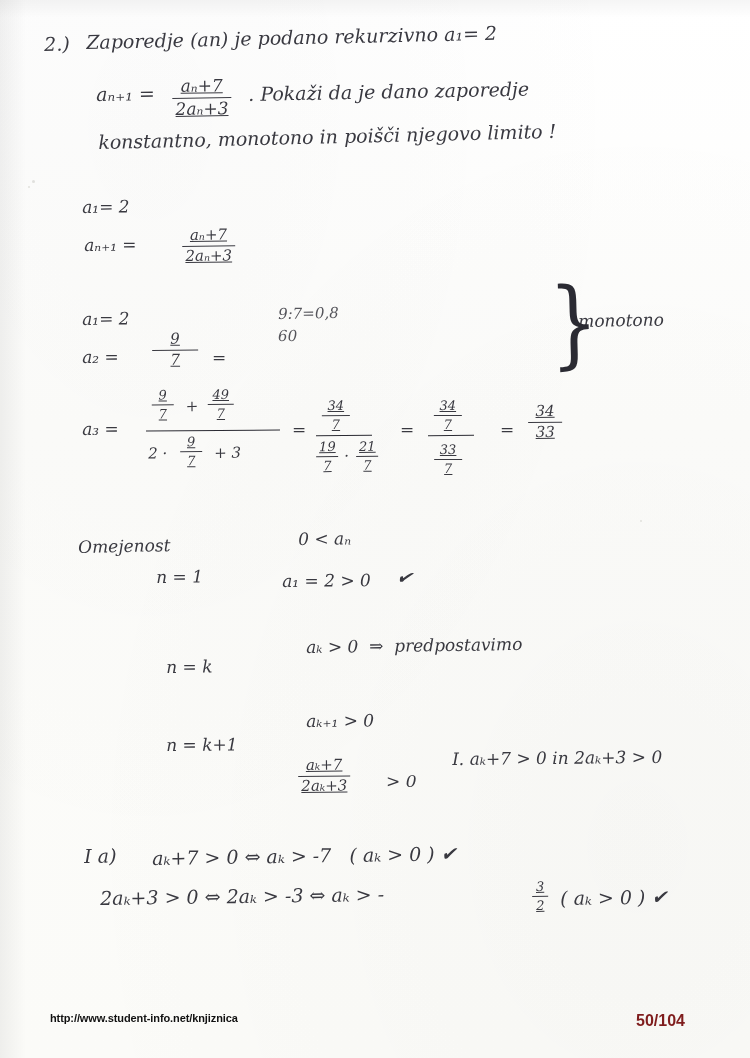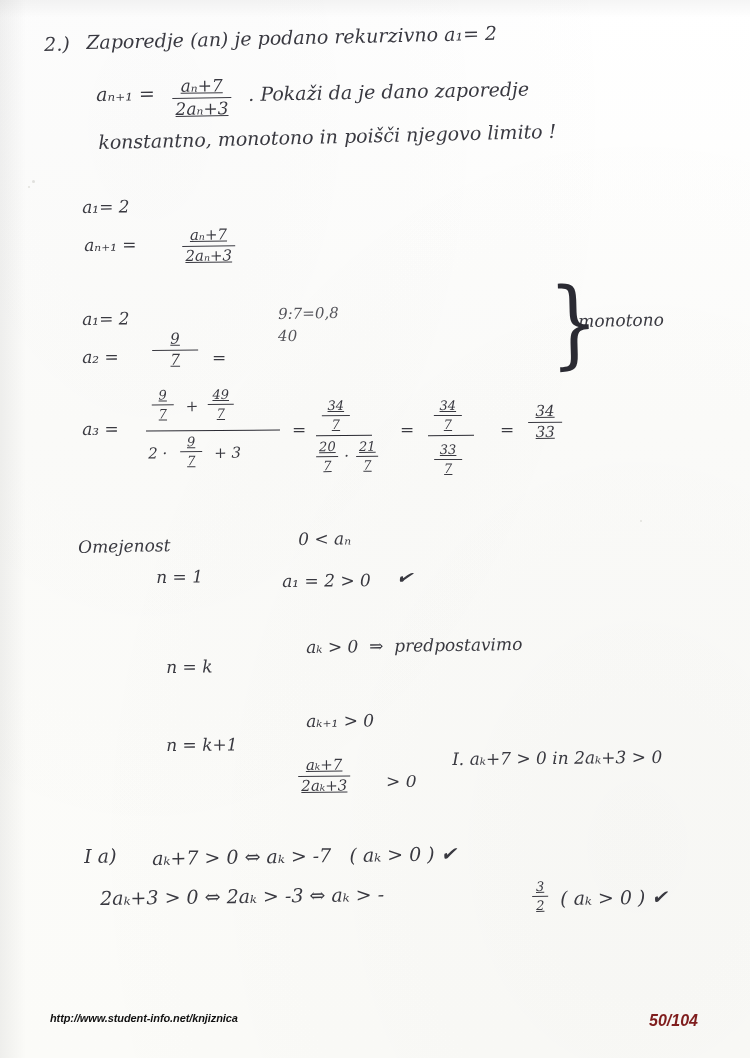--- a/index.html
+++ b/index.html
@@ -86,24 +86,23 @@
   .brace {
     position: absolute;
     font-family: "DejaVu Serif", serif;
     color: #2b2b33;
     line-height: 1;
     transform-origin: left top;
   }
 
   .footer {
     position: absolute;
-    left: 0; right: 0;
+    left: 0; right: 13px;
     bottom: 28px;
     height: 18px;
-    font-style: italic;
   }
   .footer-url {
     position: absolute;
     left: 50px;
     top: 0;
     font-family: "Liberation Sans", sans-serif;
     font-size: 11px;
     font-weight: bold;
     color: #111;
     letter-spacing: -0.1px;
@@ -168,21 +167,21 @@
 
   <div class="frac sz2" style="left:152px; top:332px; transform: rotate(-0.5deg);">
     <span class="num">9</span>
     <span class="bar" style="width:46px;"></span>
     <span class="den">7</span>
   </div>
 
   <div class="hw sz2" style="left:212px; top:348px;">=</div>
 
   <div class="hw sz3 thin" style="left:278px; top:306px; transform: rotate(-1deg);">9:7=0,8</div>
-  <div class="hw sz3 thin" style="left:278px; top:328px; transform: rotate(-0.5deg);">40</div>
+  <div class="hw sz3 thin" style="left:278px; top:328px; transform: rotate(-0.5deg);">60</div>
 
   <div class="hw sz2" style="left:82px; top:420px; transform: rotate(-0.6deg); text-align: center;">a₃ =</div>
 
   <div style="position:absolute; left:146px; top:388px; width:140px; transform: rotate(-0.5deg);">
     <div style="position:relative; height:40px;">
       <div class="frac sz3" style="left:6px; top:0;">
         <span class="num">9</span>
         <span class="bar" style="width:22px;"></span>
         <span class="den">7</span>
       </div>
@@ -209,21 +208,21 @@
 
   <div style="position:absolute; left:316px; top:396px; transform: rotate(-0.4deg);">
     <div class="frac sz3" style="position:relative; left:6px; top:0;">
       <span class="num">34</span>
       <span class="bar" style="width:28px;"></span>
       <span class="den">7</span>
     </div>
     <div style="width:56px; height:1px; background:#2b2b33; margin:4px 0 4px 0;"></div>
     <div style="position:relative; height:36px;">
       <div class="frac sz3" style="left:0; top:0;">
-        <span class="num">20</span>
+        <span class="num">19</span>
         <span class="bar" style="width:22px;"></span>
         <span class="den">7</span>
       </div>
       <div class="hw sz3" style="left:28px; top:8px;">·</div>
       <div class="frac sz3" style="left:40px; top:0;">
         <span class="num">21</span>
         <span class="bar" style="width:22px;"></span>
         <span class="den">7</span>
       </div>
     </div>

